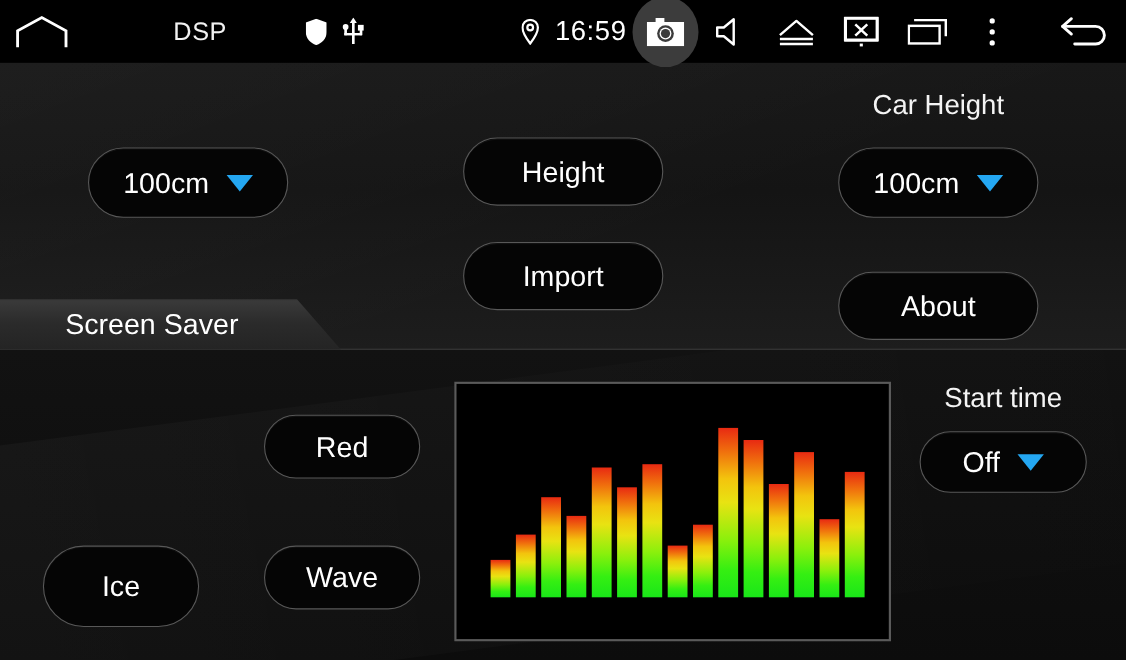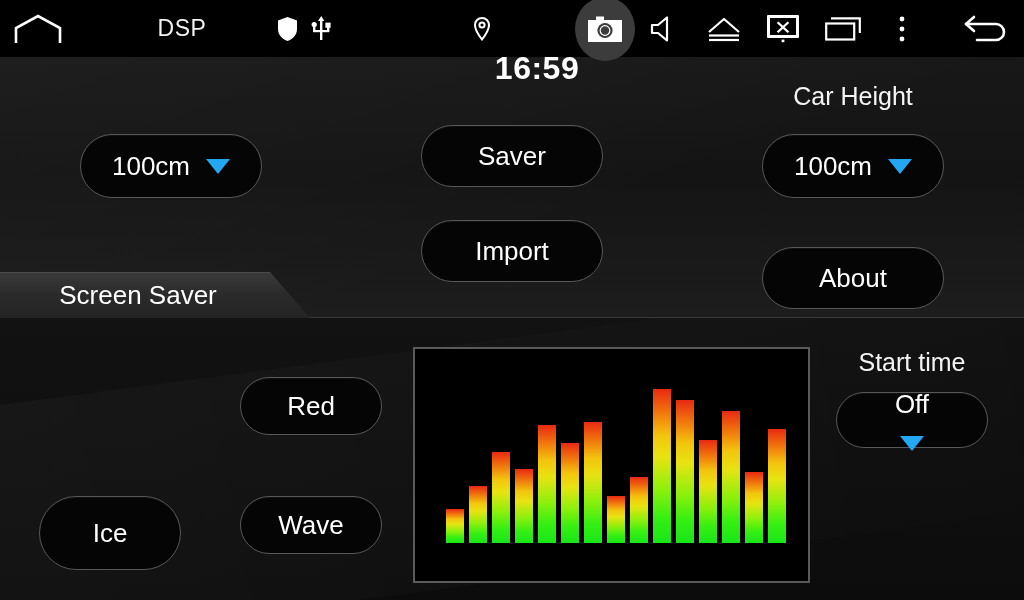--- a/index.html
+++ b/index.html
@@ -28,25 +28,24 @@
     display:flex; align-items:center; justify-content:center;
     color:#fff;
   }
   .sb-label {
     font-size:23px;
     color:#f2f2f2;
     letter-spacing:.5px;
     font-weight:400;
   }
   .sb-clock {
-    font-size:32px;
+    font-size:25px;
     color:#fff;
-    font-weight:700;
+    font-weight:400;
     letter-spacing:.5px;
-    margin-top:40px;
   }
   .cam-highlight {
     position:absolute;
     left:575px; top:-3px;
     width:60px; height:64px;
     border-radius:50%;
     background:#3c3c3c;
     z-index:1;
   }
 
@@ -276,40 +275,40 @@
     <span>100cm</span>
     <span class="caret"></span>
   </div>
 
   <div class="field-label" style="left:754px;top:82px;width:198px;">Car Height</div>
   <div class="pill dropdown" style="left:762px;top:134px;width:182px;height:64px;">
     <span>100cm</span>
     <span class="caret"></span>
   </div>
 
-  <div class="pill" style="left:421px;top:125px;width:182px;height:62px;">Saver</div>
+  <div class="pill" style="left:421px;top:125px;width:182px;height:62px;">Height</div>
   <div class="pill" style="left:421px;top:220px;width:182px;height:62px;">Import</div>
 
   <div class="pill" style="left:762px;top:235px;width:182px;height:62px;margin-top:12px;">About</div>
 
   <div id="bottompanel">
     <div class="sweep"></div>
   </div>
 
   <div id="tab">
     <div class="tab-shape"></div>
     <div class="tab-label">Screen Saver</div>
   </div>
 
   <div class="pill" style="left:240px;top:377px;width:142px;height:58px;">Red</div>
   <div class="pill" style="left:39px;top:496px;width:142px;height:74px;">Ice</div>
   <div class="pill" style="left:240px;top:496px;width:142px;height:58px;">Wave</div>
 
   <div class="field-label" style="left:812px;top:348px;width:200px;">Start time</div>
-  <div class="pill dropdown" style="left:836px;top:392px;width:152px;height:56px;flex-direction:column;">
+  <div class="pill dropdown" style="left:836px;top:392px;width:152px;height:56px;">
     <span>Off</span>
     <span class="caret"></span>
   </div>
 
   <div id="visualizer">
     <div id="bars">
         <div class="bar" style="height: 20.7692%;"></div>
         <div class="bar" style="height: 34.6154%;"></div>
         <div class="bar" style="height: 55.3846%;"></div>
         <div class="bar" style="height: 44.6154%;"></div>

